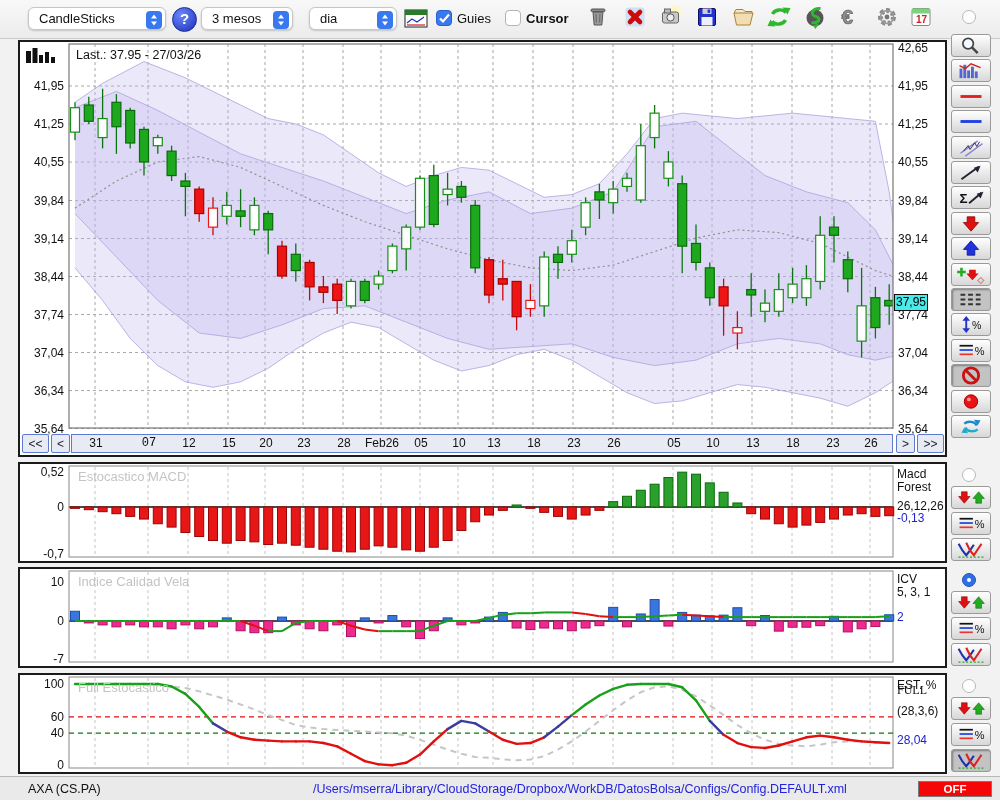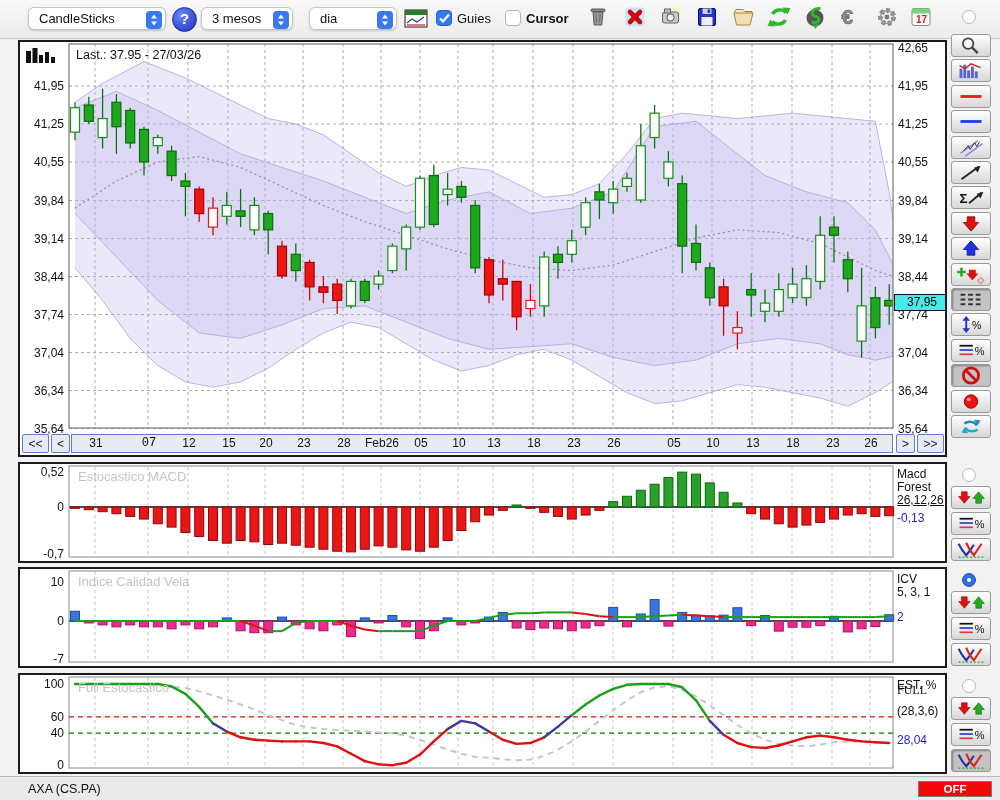--- a/index.html
+++ b/index.html
@@ -28,21 +28,21 @@
   .radio.sel:after{content:"";position:absolute;left:3.5px;top:3.5px;width:4px;height:4px;
     border-radius:50%;background:#fff;}
   
   .panel{position:absolute;left:18px;width:929px;background:#ffffff;border:2px solid #1b1b1b;
     box-sizing:border-box;overflow:hidden;}
   .axis-label{position:absolute;font-size:12px;color:#111;width:42px;text-align:right;left:2px;}
   .raxis-label{position:absolute;font-size:12px;color:#111;left:878px;text-align:left;}
   .gray-title{position:absolute;left:58px;top:5px;font-size:13px;color:#c4c4c4;}
   .last-label{position:absolute;left:56px;top:6px;font-size:12.5px;color:#111;}
   .pricetag{position:absolute;left:874px;font-size:12px;color:#000;background:#4be9e9;
-    border:1px solid #111;padding:0 12px;line-height:15px;}
+    border:1px solid #111;padding:0 1px;line-height:15px;}
   .info-line{position:absolute;left:877px;font-size:12px;color:#111;white-space:nowrap;}
   .info-value{position:absolute;left:877px;font-size:12px;color:#2222cc;white-space:nowrap;}
   .navbtn{position:absolute;top:392px;height:19px;border:1.5px solid #5d7bd0;background:#e8eaf4;
     font-size:12px;color:#223;display:flex;align-items:center;justify-content:center;
     box-sizing:border-box;border-radius:2px;padding:0;}
   .datestrip{position:absolute;left:51px;top:392px;width:822px;height:19px;
     border:1.5px solid #5d7bd0;background:#e8eaf4;box-sizing:border-box;}
   .date-label{position:absolute;top:1px;font-size:12px;color:#111;transform:translateX(-50%);}
   
   .sbtn{position:absolute;left:951px;width:40px;height:23px;border:1px solid #9a9a9a;border-radius:3px;
@@ -469,21 +469,21 @@
       </svg>
     <span class="gray-title">Estocastico MACD</span>
     <div id="axisMacd">
         <span class="axis-label" style="top: 1.16px;">0,52</span>
         <span class="axis-label" style="top: 36px;">0</span>
         <span class="axis-label" style="top: 82.9px;">-0,7</span>
       </div>
     <div id="infoMacd">
         <span class="info-line" style="top: 3px;">Macd</span>
         <span class="info-line" style="top: 16px;">Forest</span>
-        <span class="info-line" style="top: 29px; text-decoration: underline;">26,12,26</span>
+        <span class="info-line" style="top: 35px;">26,12,26</span>
       </div>
     <span class="info-value" style="top:47px;">-0,13</span>
   </div>
 
   <div class="panel" id="icvPanel" style="top:567px;height:101px;">
     <svg id="icvChart" width="925" height="97" style="position:absolute;left:0;top:0;">
         <line x1="75" x2="75" y1="3" y2="93" stroke="#c4c4c4" stroke-width="1" stroke-dasharray="3 3"></line>
         <line x1="128" x2="128" y1="3" y2="93" stroke="#c4c4c4" stroke-width="1" stroke-dasharray="3 3"></line>
         <line x1="168" x2="168" y1="3" y2="93" stroke="#c4c4c4" stroke-width="1" stroke-dasharray="3 3"></line>
         <line x1="208" x2="208" y1="3" y2="93" stroke="#c4c4c4" stroke-width="1" stroke-dasharray="3 3"></line>
@@ -864,16 +864,17 @@
         </svg></button>
       <button class="sbtn pressed" style="top: 749px;"><svg width="34" height="21" viewBox="0 0 34 22">
           <polyline points="4,5 8,12 12,17 16,12 20,6" stroke="#2233aa" stroke-width="2.2" fill="none"></polyline>
           <polyline points="12,4 16,12 20,17 24,11 28,5" stroke="#dd2222" stroke-width="2.2" fill="none"></polyline>
           <line x1="4" y1="19" x2="30" y2="19" stroke="#22aa22" stroke-width="1.4" stroke-dasharray="2 2"></line>
         </svg></button>
     </div>
 
   <div class="statusbar">
     <span class="symbol">AXA (CS.PA)</span>
+    <span class="filepath">/Users/mserra/Library/CloudStorage/Dropbox/WorkDB/DatosBolsa/Configs/Config.DEFAULT.xml</span>
     <button class="offbtn">OFF</button>
   </div>
 
 </div>
 
 </body></html>

